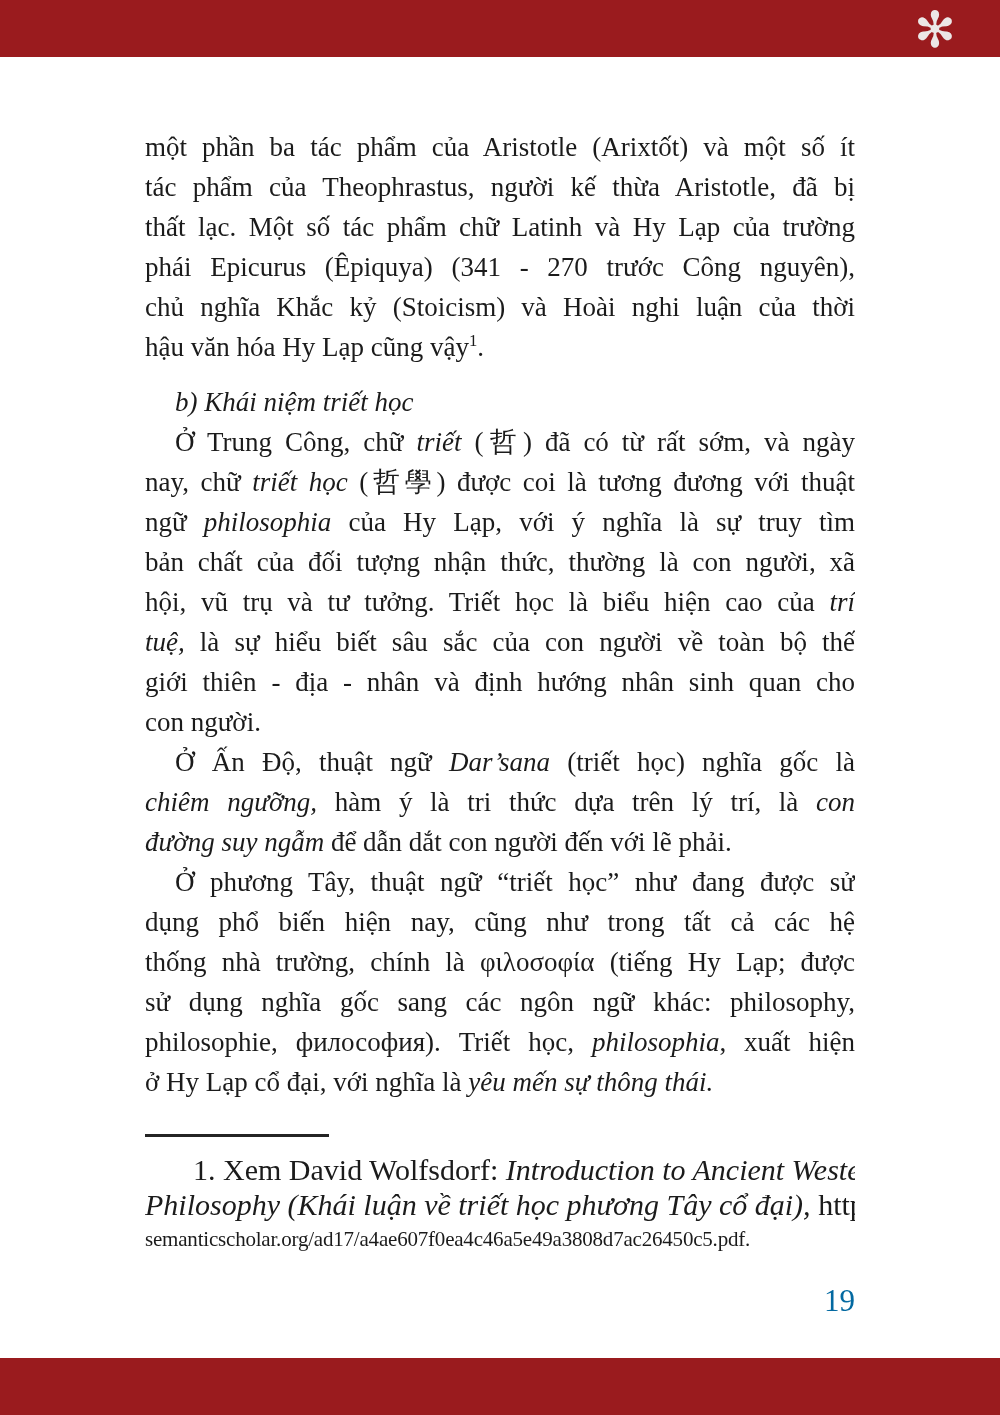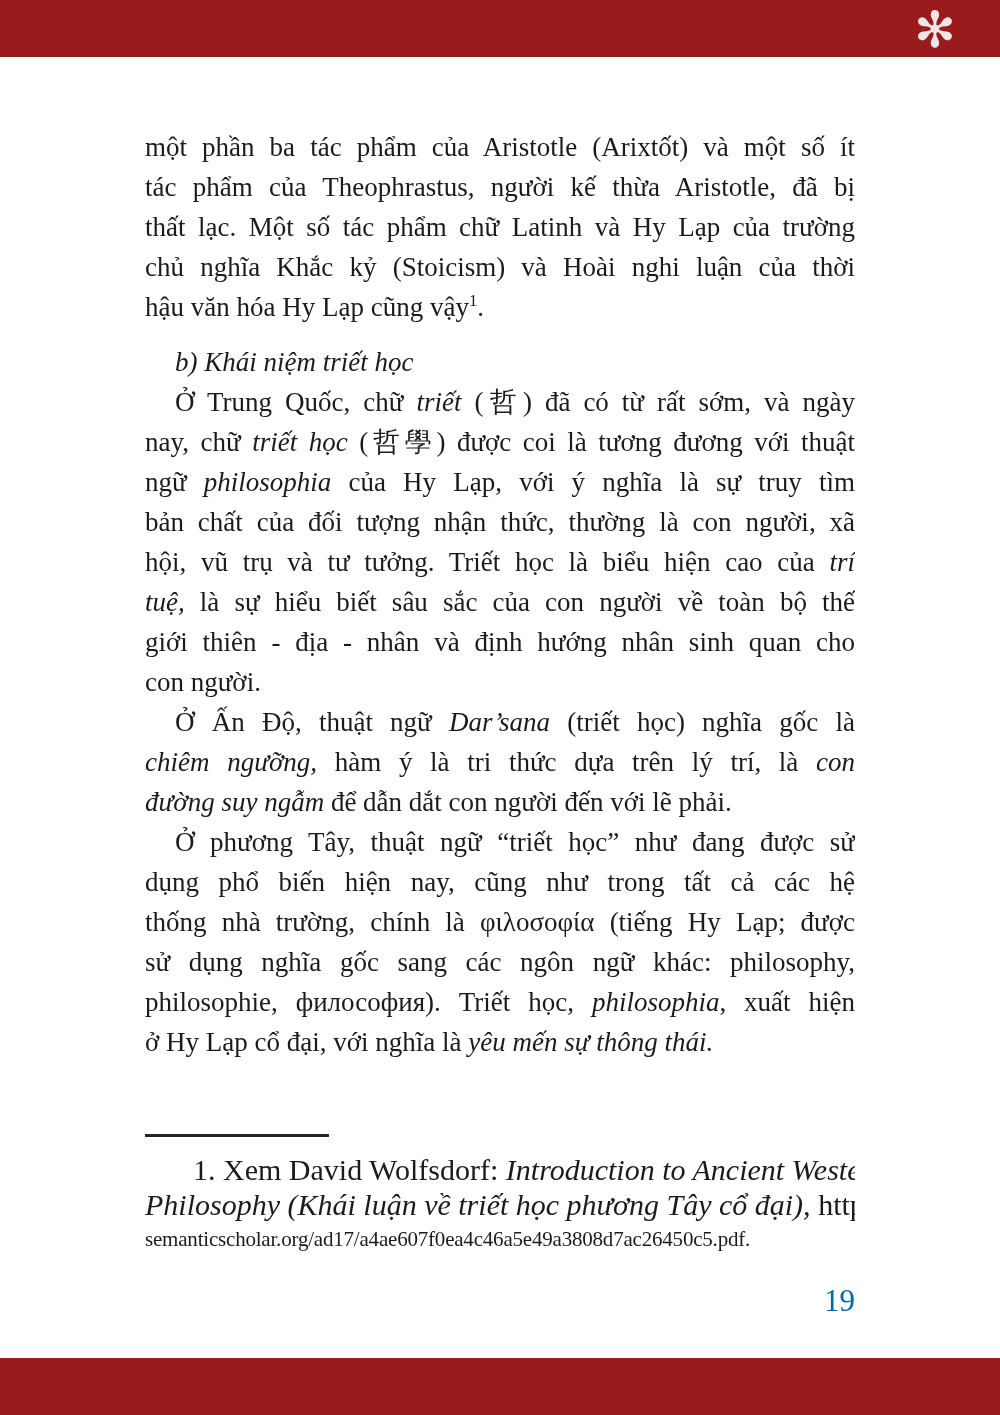--- a/index.html
+++ b/index.html
@@ -56,28 +56,29 @@
 <div class="band top" style="background: rgb(154, 27, 30);"></div>
 <div class="ornament">✻</div>
 <div class="band bottom" style="background: rgb(154, 27, 30);"></div>
 
 <main>
   <div class="text-col" id="text-col">
       <div class="block paragraph">
         <div class="line"><span>một phần ba tác phẩm của Aristotle (Arixtốt) và một số ít</span></div>
         <div class="line"><span>tác phẩm của Theophrastus, người kế thừa Aristotle, đã bị</span></div>
         <div class="line"><span>thất lạc. Một số tác phẩm chữ Latinh và Hy Lạp của trường</span></div>
+        <div class="line"><span>phái Epicurus (Êpiquya) (341 - 270 trước Công nguyên),</span></div>
         <div class="line"><span>chủ nghĩa Khắc kỷ (Stoicism) và Hoài nghi luận của thời</span></div>
         <div class="line last"><span>hậu văn hóa Hy Lạp cũng vậy</span><sup>1</sup><span>.</span></div>
       </div>
       <div class="block heading">
         <div class="line last" style="padding-left: 30px;"><span>b) Khái niệm triết học</span></div>
       </div>
       <div class="block paragraph">
-        <div class="line" style="padding-left: 30px;"><span>Ở Trung Quốc, chữ </span><em>triết</em><span> (哲) đã có từ rất sớm, và ngày</span></div>
+        <div class="line" style="padding-left: 30px;"><span>Ở Trung Công, chữ </span><em>triết</em><span> (哲) đã có từ rất sớm, và ngày</span></div>
         <div class="line"><span>nay, chữ </span><em>triết học</em><span> (哲學) được coi là tương đương với thuật</span></div>
         <div class="line"><span>ngữ </span><em>philosophia</em><span> của Hy Lạp, với ý nghĩa là sự truy tìm</span></div>
         <div class="line"><span>bản chất của đối tượng nhận thức, thường là con người, xã</span></div>
         <div class="line"><span>hội, vũ trụ và tư tưởng. Triết học là biểu hiện cao của </span><em>trí</em></div>
         <div class="line"><em>tuệ,</em><span> là sự hiểu biết sâu sắc của con người về toàn bộ thế</span></div>
         <div class="line"><span>giới thiên - địa - nhân và định hướng nhân sinh quan cho</span></div>
         <div class="line last"><span>con người.</span></div>
       </div>
       <div class="block paragraph">
         <div class="line" style="padding-left: 30px;"><span>Ở Ấn Độ, thuật ngữ </span><em>Dar’sana</em><span> (triết học) nghĩa gốc là</span></div>

